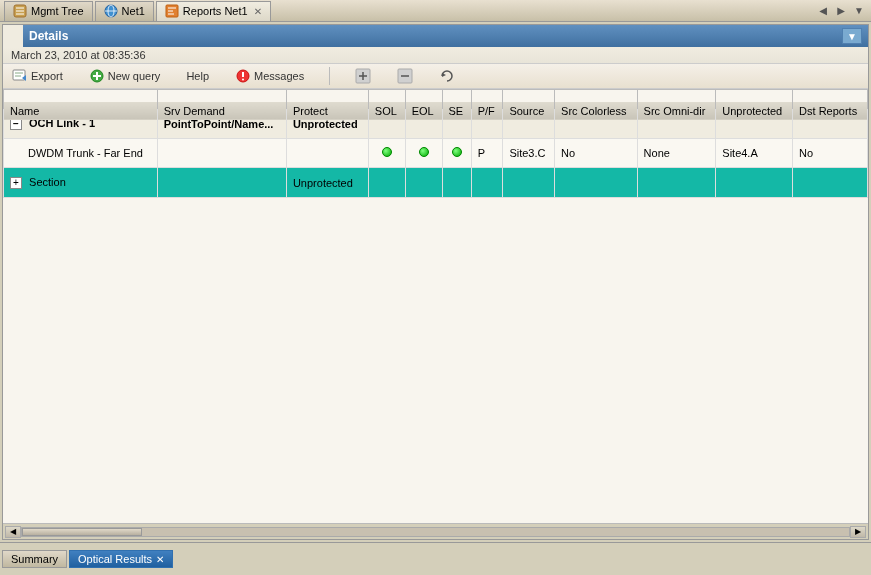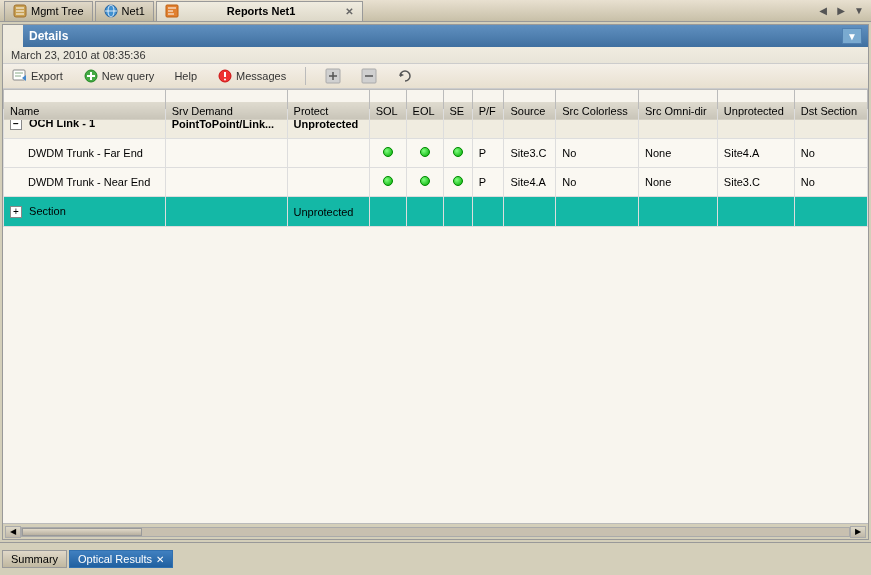--- a/index.html
+++ b/index.html
@@ -21,22 +21,21 @@
       border: 1px solid #999;
       border-bottom: none;
       background: linear-gradient(to bottom, #e0d8c8, #c0b8a0);
       margin-right: 2px;
       height: 20px;
       font-size: 11px;
       cursor: pointer;
     }
     .tab.active {
       background: linear-gradient(to bottom, #f0ece0, #ddd8c8);
-      font-weight: bold;
-      gap: 44px;
+      font-weight: normal;
     }
     .tab-icon {
       width: 14px;
       height: 14px;
       margin-right: 4px;
       display: inline-flex;
       align-items: center;
       justify-content: center;
     }
     .tab-close {
@@ -101,21 +100,21 @@
       color: white;
     }
 
     
     .toolbar {
       display: flex;
       align-items: center;
       background: linear-gradient(to bottom, #f5f0e8, #e8e0d0);
       border-bottom: 1px solid #ccc;
       padding: 3px 6px;
-      gap: 14px;
+      gap: 20px;
     }
 
     .toolbar-separator {
       width: 1px;
       height: 18px;
       background: #bbb;
       margin: 0 2px;
     }
 
     .toolbar-btn {
@@ -432,31 +431,31 @@
               <th>Srv Demand</th>
               <th>Protect</th>
               <th>SOL</th>
               <th>EOL</th>
               <th>SE</th>
               <th>P/F</th>
               <th>Source</th>
               <th>Src Colorless</th>
               <th>Src Omni-dir</th>
               <th>Unprotected</th>
-              <th>Dst Section</th>
+              <th>Dst Reports</th>
             </tr>
           </thead>
           <tbody>
 
             <tr class="row-group-header">
               <td>
                 <span class="expand-icon">−</span>
                 OCH Link - 1
               </td>
-              <td>PointToPoint/Link...</td>
+              <td>PointToPoint/Name...</td>
               <td>Unprotected</td>
               <td></td>
               <td></td>
               <td></td>
               <td></td>
               <td></td>
               <td></td>
               <td></td>
               <td></td>
               <td></td>
@@ -470,34 +469,20 @@
               <td style="text-align:center;"><span class="green-dot"></span></td>
               <td style="text-align:center;"><span class="green-dot"></span></td>
               <td>P</td>
               <td>Site3.C</td>
               <td>No</td>
               <td>None</td>
               <td>Site4.A</td>
               <td>No</td>
             </tr>
 
-            <tr class="row-child">
-              <td style="padding-left: 24px;">DWDM Trunk - Near End</td>
-              <td></td>
-              <td></td>
-              <td style="text-align:center;"><span class="green-dot"></span></td>
-              <td style="text-align:center;"><span class="green-dot"></span></td>
-              <td style="text-align:center;"><span class="green-dot"></span></td>
-              <td>P</td>
-              <td>Site4.A</td>
-              <td>No</td>
-              <td>None</td>
-              <td>Site3.C</td>
-              <td>No</td>
-            </tr>
 
             <tr class="row-section">
               <td>
                 <span class="expand-icon">+</span>
                 Section
               </td>
               <td></td>
               <td>Unprotected</td>
               <td></td>
               <td></td>

